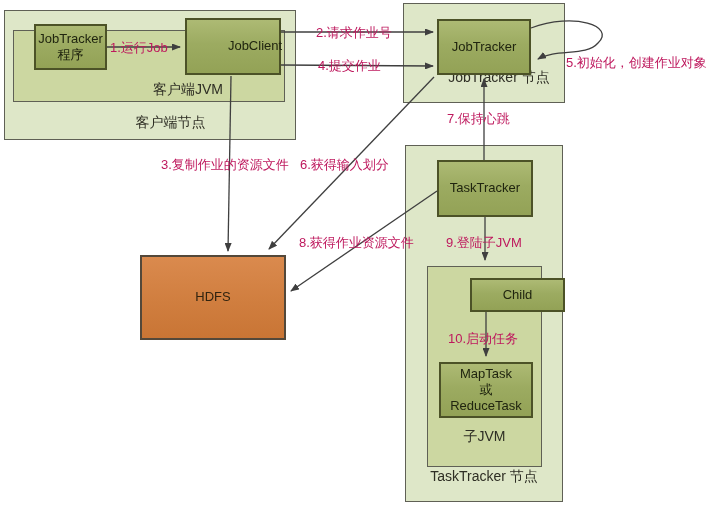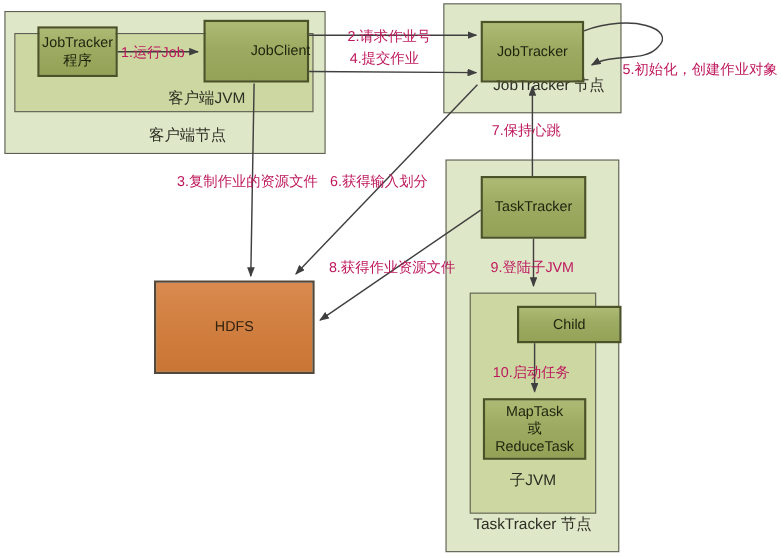--- a/index.html
+++ b/index.html
@@ -93,21 +93,21 @@
       <line x1="484" y1="160" x2="484" y2="79" marker-end="url(#ah)"></line>
       <line x1="437" y1="191" x2="291" y2="291" marker-end="url(#ah)"></line>
       <line x1="485" y1="217" x2="485" y2="260" marker-end="url(#ah)"></line>
       <line x1="486" y1="312" x2="486" y2="356" marker-end="url(#ah)"></line>
       <path d="M531,28 C574,12 616,26 598,43 C586,57 557,48 538,59" marker-end="url(#ah)"></path>
     </g>
   </svg>
 
   <div class="edge-label" style="left:110px;top:39px;">1.运行Job</div>
   <div class="edge-label" style="left:316px;top:24px;">2.请求作业号</div>
-  <div class="edge-label" style="left:318px;top:44px;text-align:right;">4.提交作业</div>
+  <div class="edge-label" style="left:318px;top:57px;text-align:right;">4.提交作业</div>
   <div class="edge-label" style="left:566px;top:54px;">5.初始化，创建作业对象</div>
   <div class="edge-label" style="left:161px;top:156px;">3.复制作业的资源文件</div>
   <div class="edge-label" style="left:300px;top:156px;">6.获得输入划分</div>
   <div class="edge-label" style="left:447px;top:110px;">7.保持心跳</div>
   <div class="edge-label" style="left:299px;top:234px;">8.获得作业资源文件</div>
   <div class="edge-label" style="left:446px;top:234px;">9.登陆子JVM</div>
   <div class="edge-label" style="left:448px;top:330px;">10.启动任务</div>
 
 </div>
 

